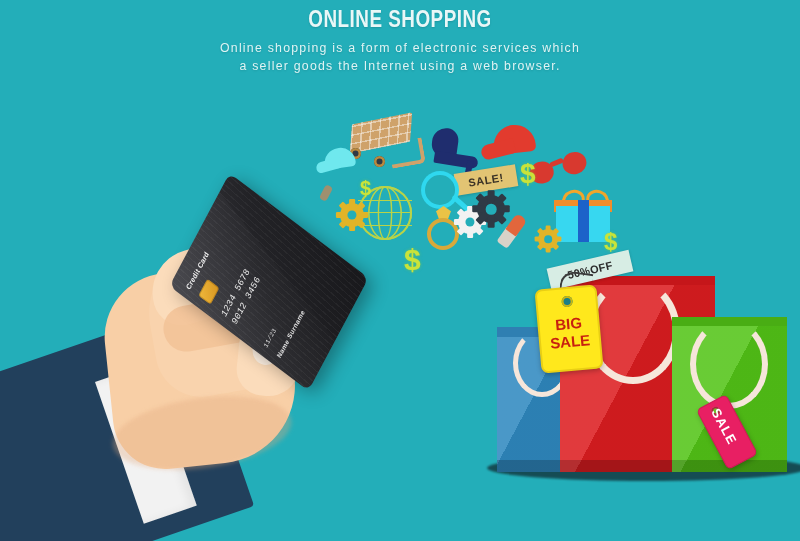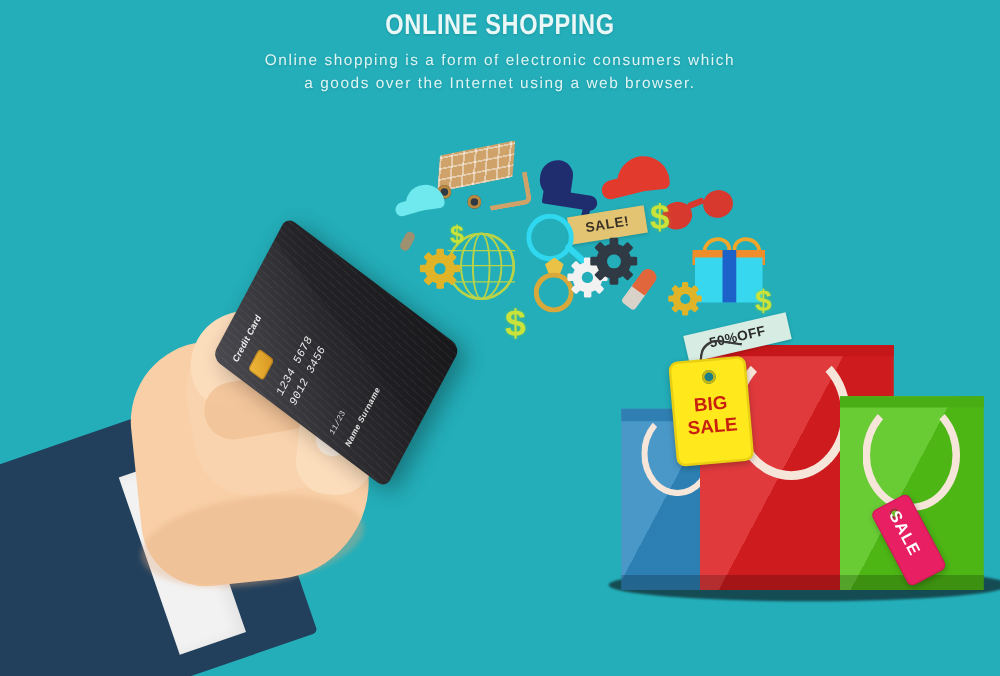--- a/index.html
+++ b/index.html
@@ -290,22 +290,22 @@
   }
 </style>
 </head>
 <body>
 
 <div id="stage">
 
   <div class="hdr">
     <div class="title">ONLINE SHOPPING</div>
     <div class="subtitle">
-      <div>Online shopping is a form of electronic consumers which</div>
-      <div>a goods over the Internet using a web browser.</div>
+      <div>Online shopping is a form of electronic services which</div>
+      <div>a seller goods the Internet using a web browser.</div>
     </div>
   </div>
 
   <div>
 
     <div class="cart">
       <div class="cartbox">
           <div class="cartgrid"></div>
         </div>
       <div class="carthandle"></div>

